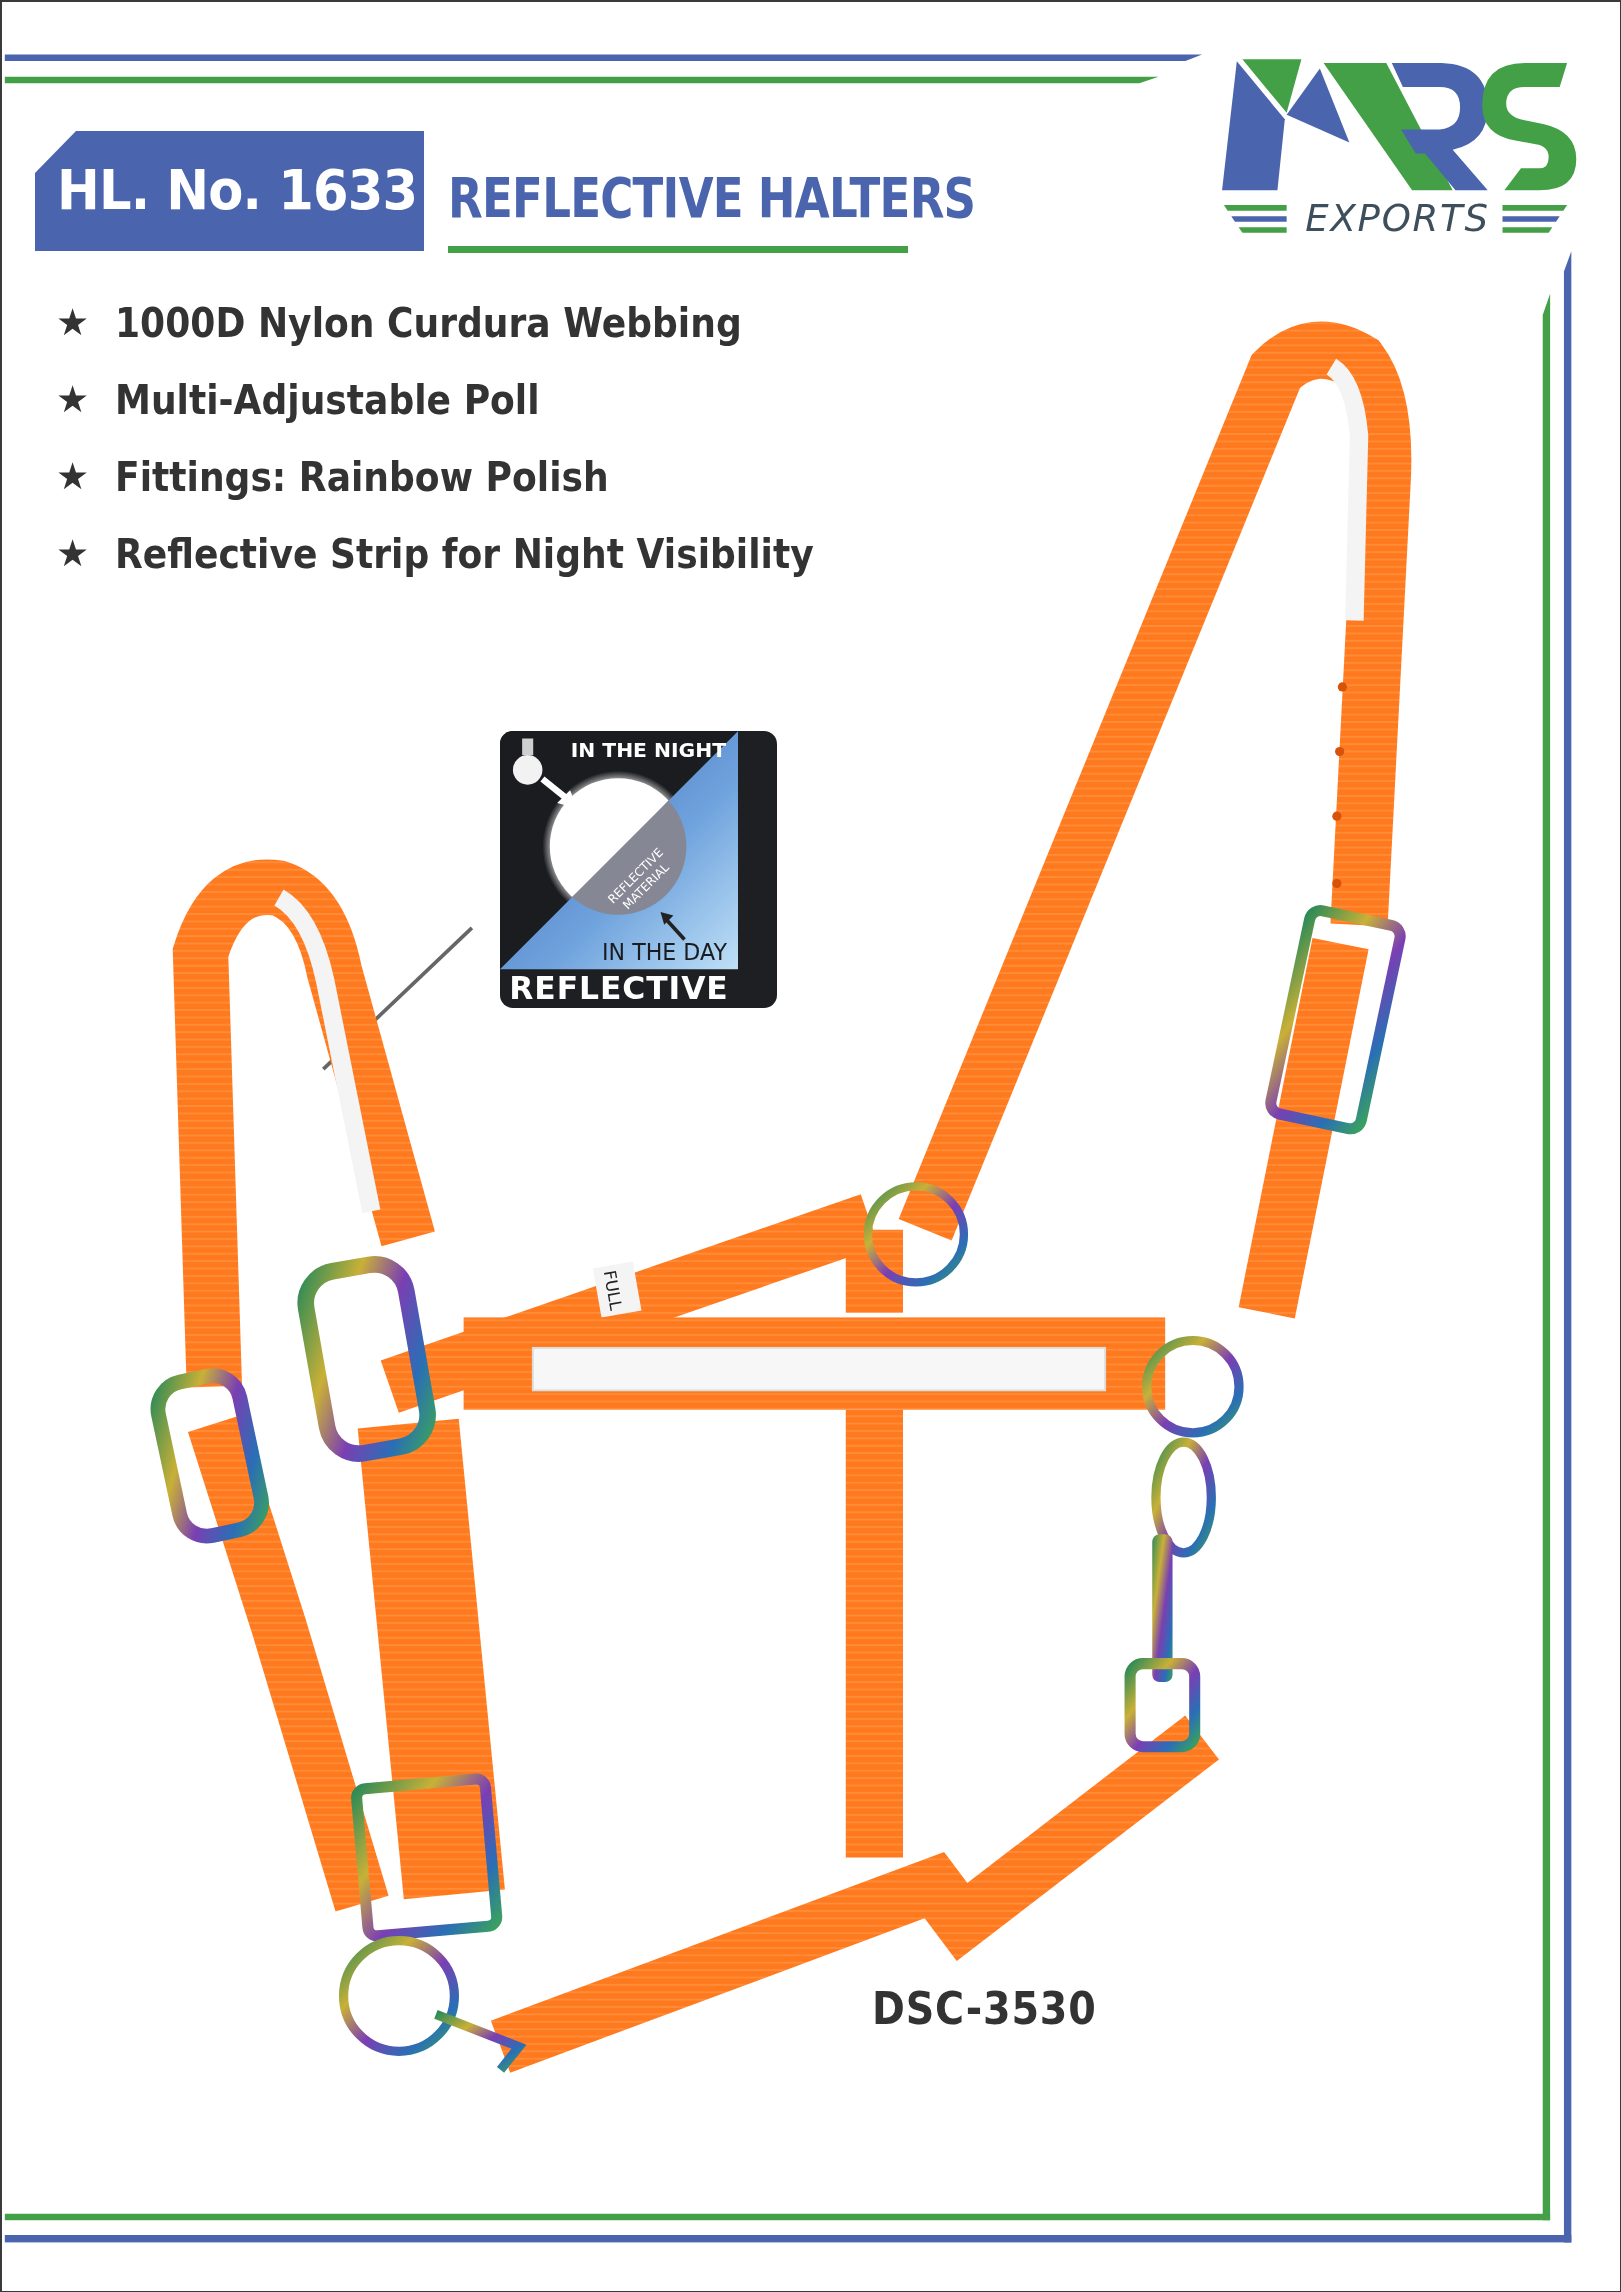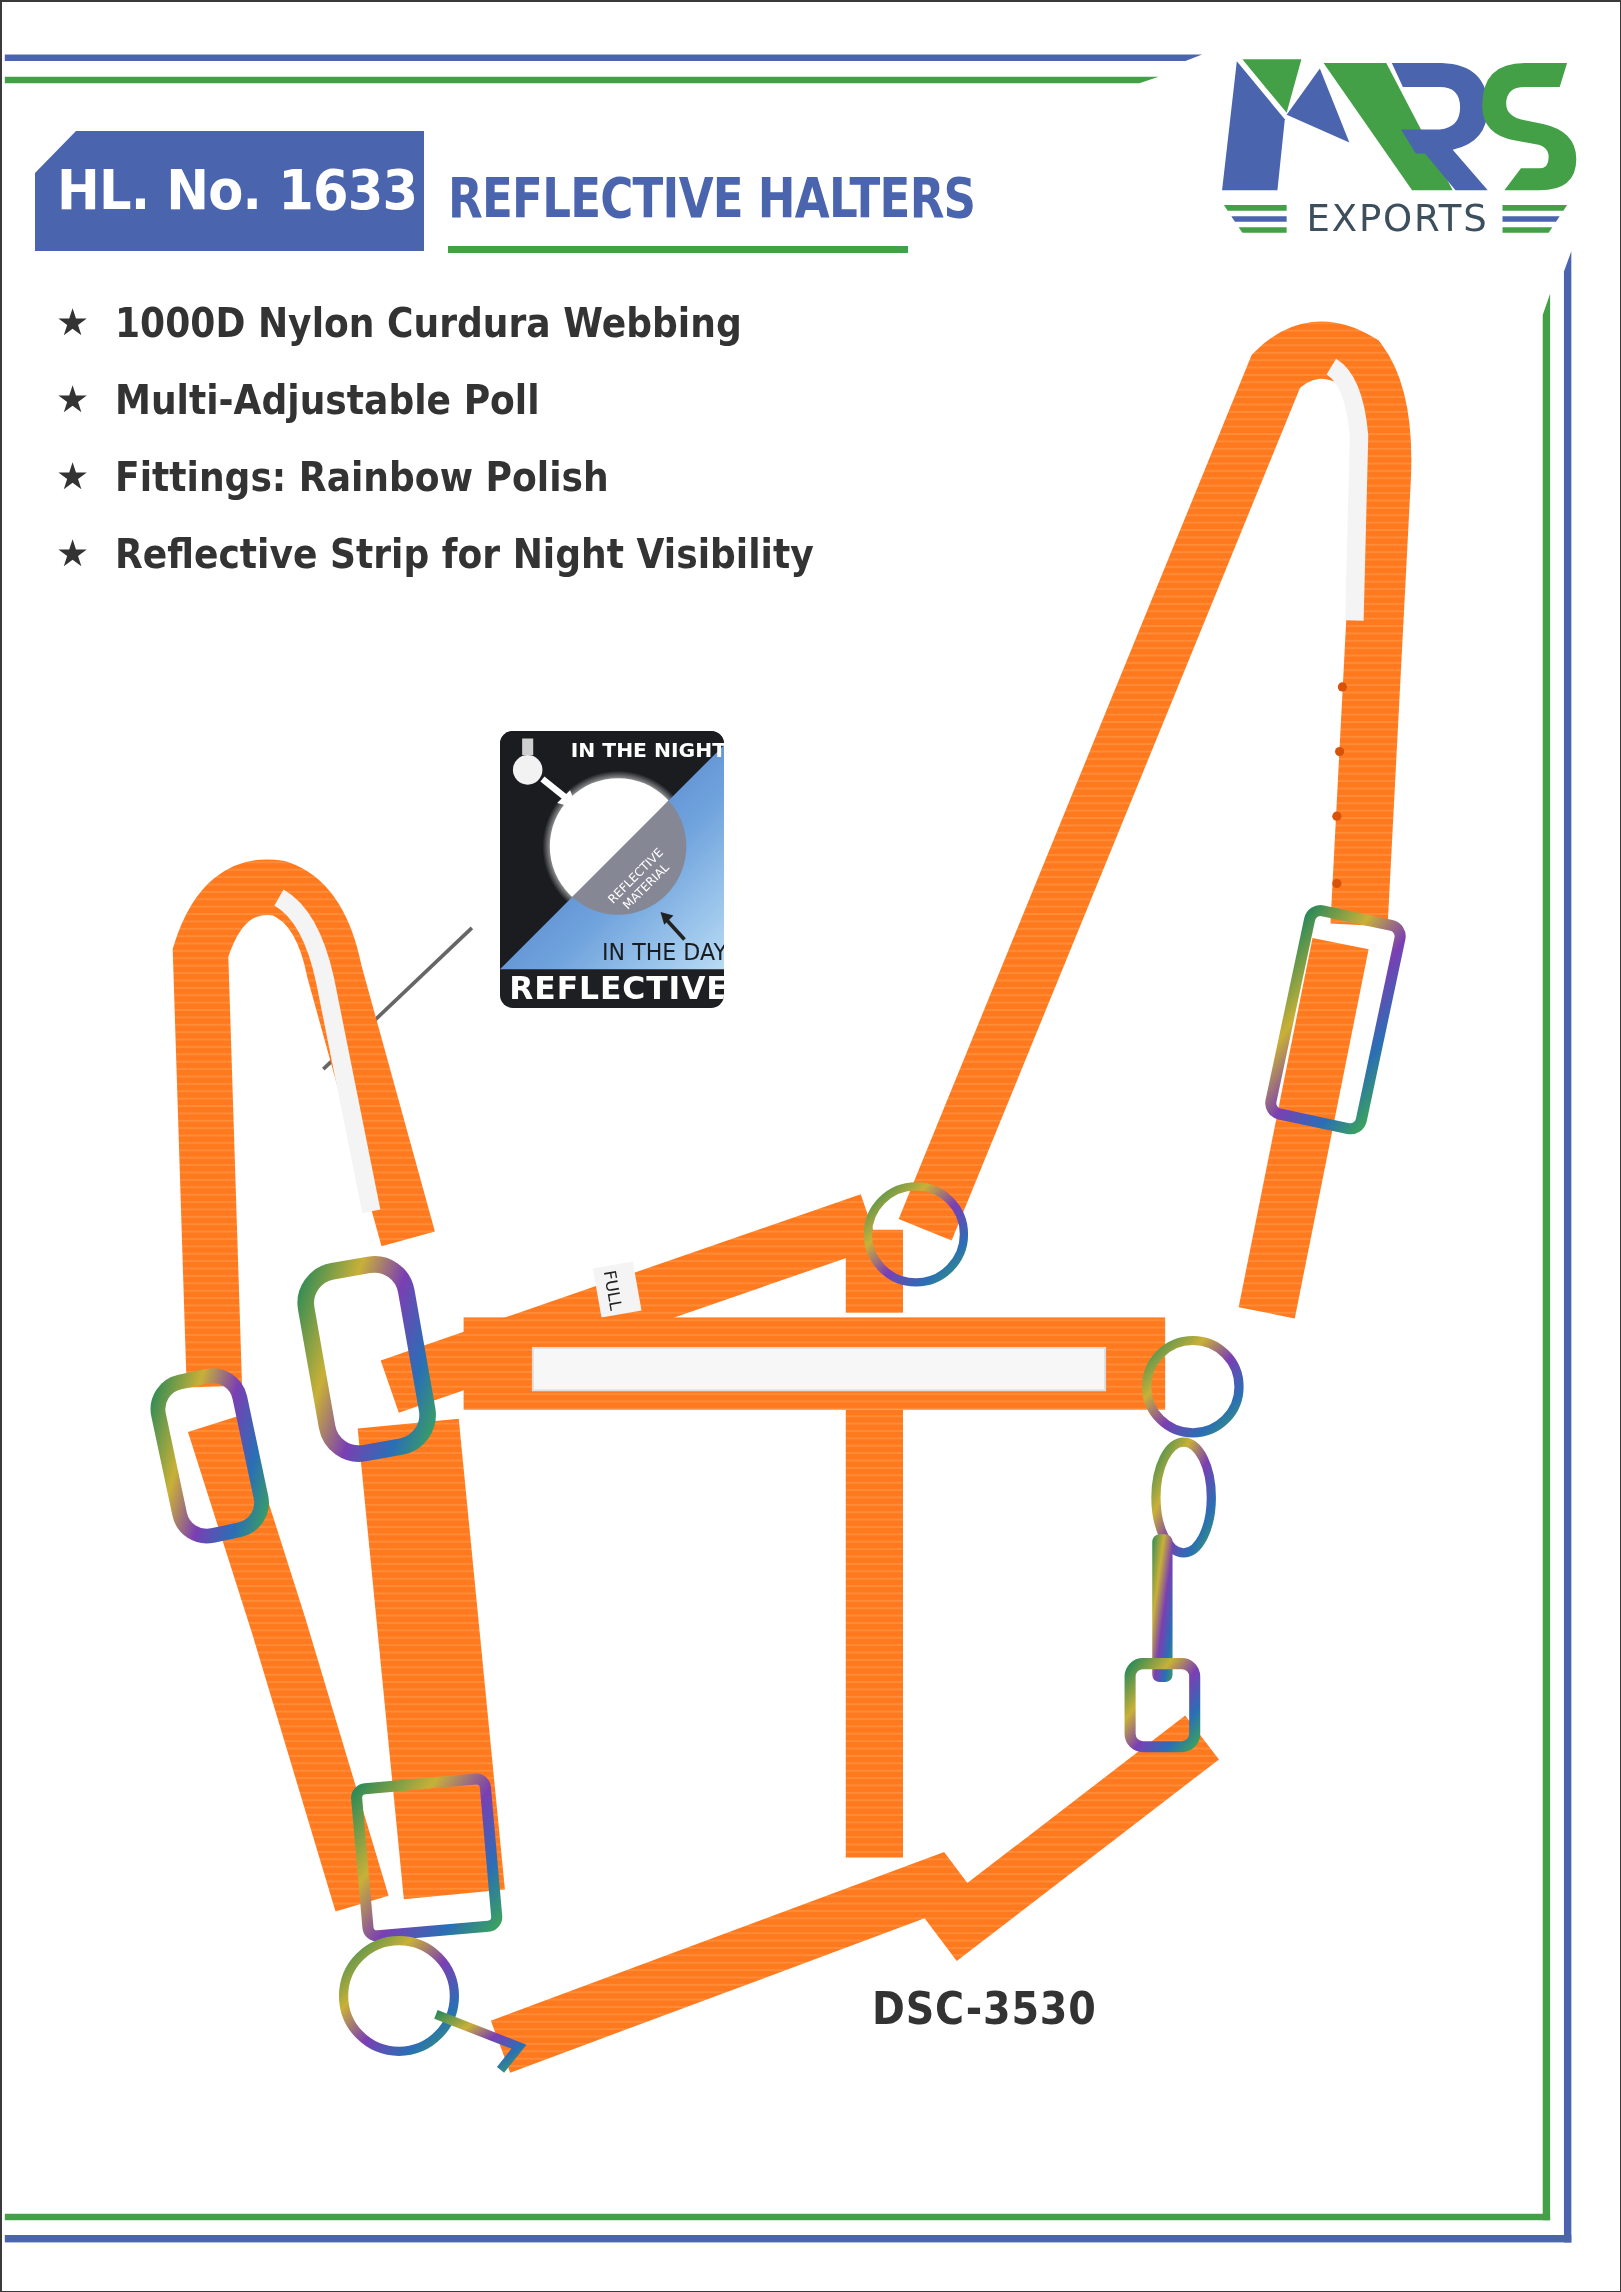--- a/index.html
+++ b/index.html
@@ -17,22 +17,22 @@
                line-height: 70px; white-space: nowrap; letter-spacing: -0.9px;
                transform: scaleX(0.82); transform-origin: left center; }
     .heading-underline { left: 446px; top: 244px; width: 460px; height: 6.5px; background: #43a047; }
     .bullets { left: 54px; top: 282px; margin: 0; padding: 0; list-style: none; }
     .bullet { height: 77px; display: flex; align-items: center; color: #333333; font-weight: bold;
               font-size: 41px; white-space: nowrap; }
     .bullet .star { width: 59px; font-size: 37px; line-height: 1; }
     .bullet .btext { display: inline-block; transform: scaleX(0.88); transform-origin: left center; }
     .logo { left: 1209px; top: 48px; width: 369px; height: 194px; }
     .logo-text { left: 1287px; top: 194px; width: 217px; text-align: center; color: #3d4f5c;
-                 font-size: 37px; letter-spacing: 1.8px; line-height: 46px; }
-    .refl-badge { left: 498px; top: 729px; width: 224px; height: 277px; border-radius: 13px;
+                 font-size: 37px; letter-spacing: 1.8px; line-height: 46px; font-style: italic; }
+    .refl-badge { left: 498px; top: 729px; width: 277px; height: 277px; border-radius: 13px;
                   overflow: hidden; background: #1e1f22; }
     .dsc { left: 870px; top: 1981px; color: #333333; font-weight: bold; font-size: 44px; line-height: 52px;
            transform: scaleX(0.9); transform-origin: left center; white-space: nowrap; letter-spacing: 0.9px; }
     svg text { font-family: "DejaVu Sans", "Liberation Sans", sans-serif; }
   </style>
 </head>
 <body>
 
 <div class="page">
 

